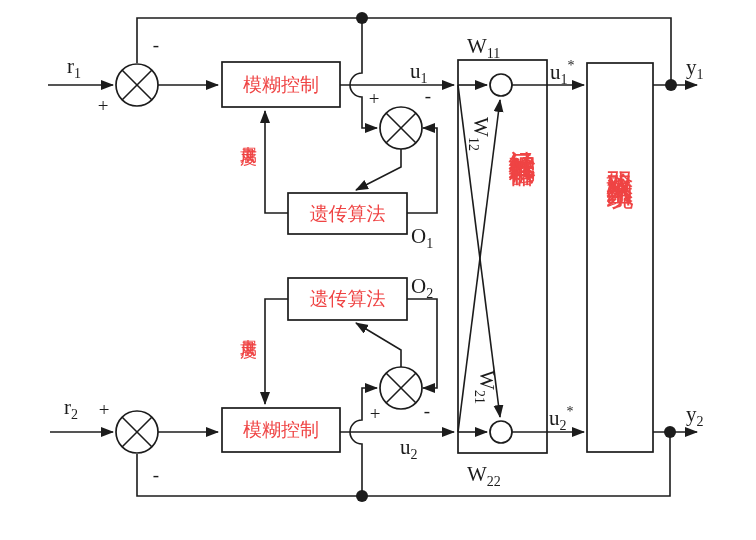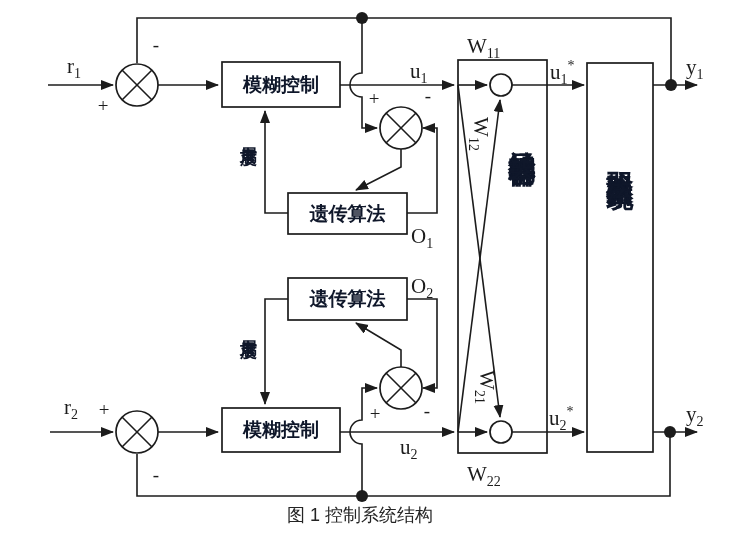--- a/index.html
+++ b/index.html
@@ -8,21 +8,21 @@
 
   svg .wire{fill:none;stroke:#1c1c1c;stroke-width:1.6;}
   svg .box{fill:none;stroke:#1c1c1c;stroke-width:1.7;}
   svg .node{fill:#ffffff;stroke:#1c1c1c;stroke-width:1.7;}
   svg .dot{fill:#1c1c1c;stroke:none;}
   svg text{fill:#1c1c1c;stroke:none;font-family:"Liberation Serif","DejaVu Serif",serif;font-size:21px;}
   svg text .sub{font-size:14px;}
   svg text .sup{font-size:14px;}
   svg .sign{font-size:19px;}
 
-  .overlay{position:absolute;color:#0f172a;font-family:"Liberation Serif","DejaVu Serif",serif;font-weight:bold;}
+  .overlay{position:absolute;color:#ef4444;font-family:"Liberation Serif","DejaVu Serif",serif;}
   .blklabel{display:flex;align-items:center;justify-content:center;font-size:19px;white-space:nowrap;}
   .vtext{writing-mode:vertical-rl;text-orientation:upright;line-height:1;}
   .vbig{font-size:27px;letter-spacing:1.5px;}
   .vsmall{font-size:17px;letter-spacing:1px;}
   .caption{font-family:"Liberation Sans","DejaVu Sans",sans-serif;font-size:18px;font-weight:500;color:#242424;text-align:center;}
 </style>
 </head>
 <body>
 
 <div id="stage">
@@ -143,14 +143,13 @@
   <div class="overlay blklabel" style="left:222px;top:408px;width:118px;height:44px;">模糊控制</div>
   <div class="overlay blklabel" style="left:288px;top:193px;width:119px;height:41px;">遗传算法</div>
   <div class="overlay blklabel" style="left:288px;top:278px;width:119px;height:42px;">遗传算法</div>
 
   <div class="overlay vtext vsmall" style="left:240px;top:133px;">隶属度</div>
   <div class="overlay vtext vsmall" style="left:240px;top:326px;">隶属度</div>
 
   <div class="overlay vtext vbig" style="left:508px;top:129px;">神经元解耦补偿器</div>
   <div class="overlay vtext vbig" style="left:606px;top:150px;">双输入双输出系统</div>
 
-  <div class="overlay caption" style="left:210px;top:503px;width:300px;">图 1 控制系统结构</div>
 </div>
 
 </body></html>

